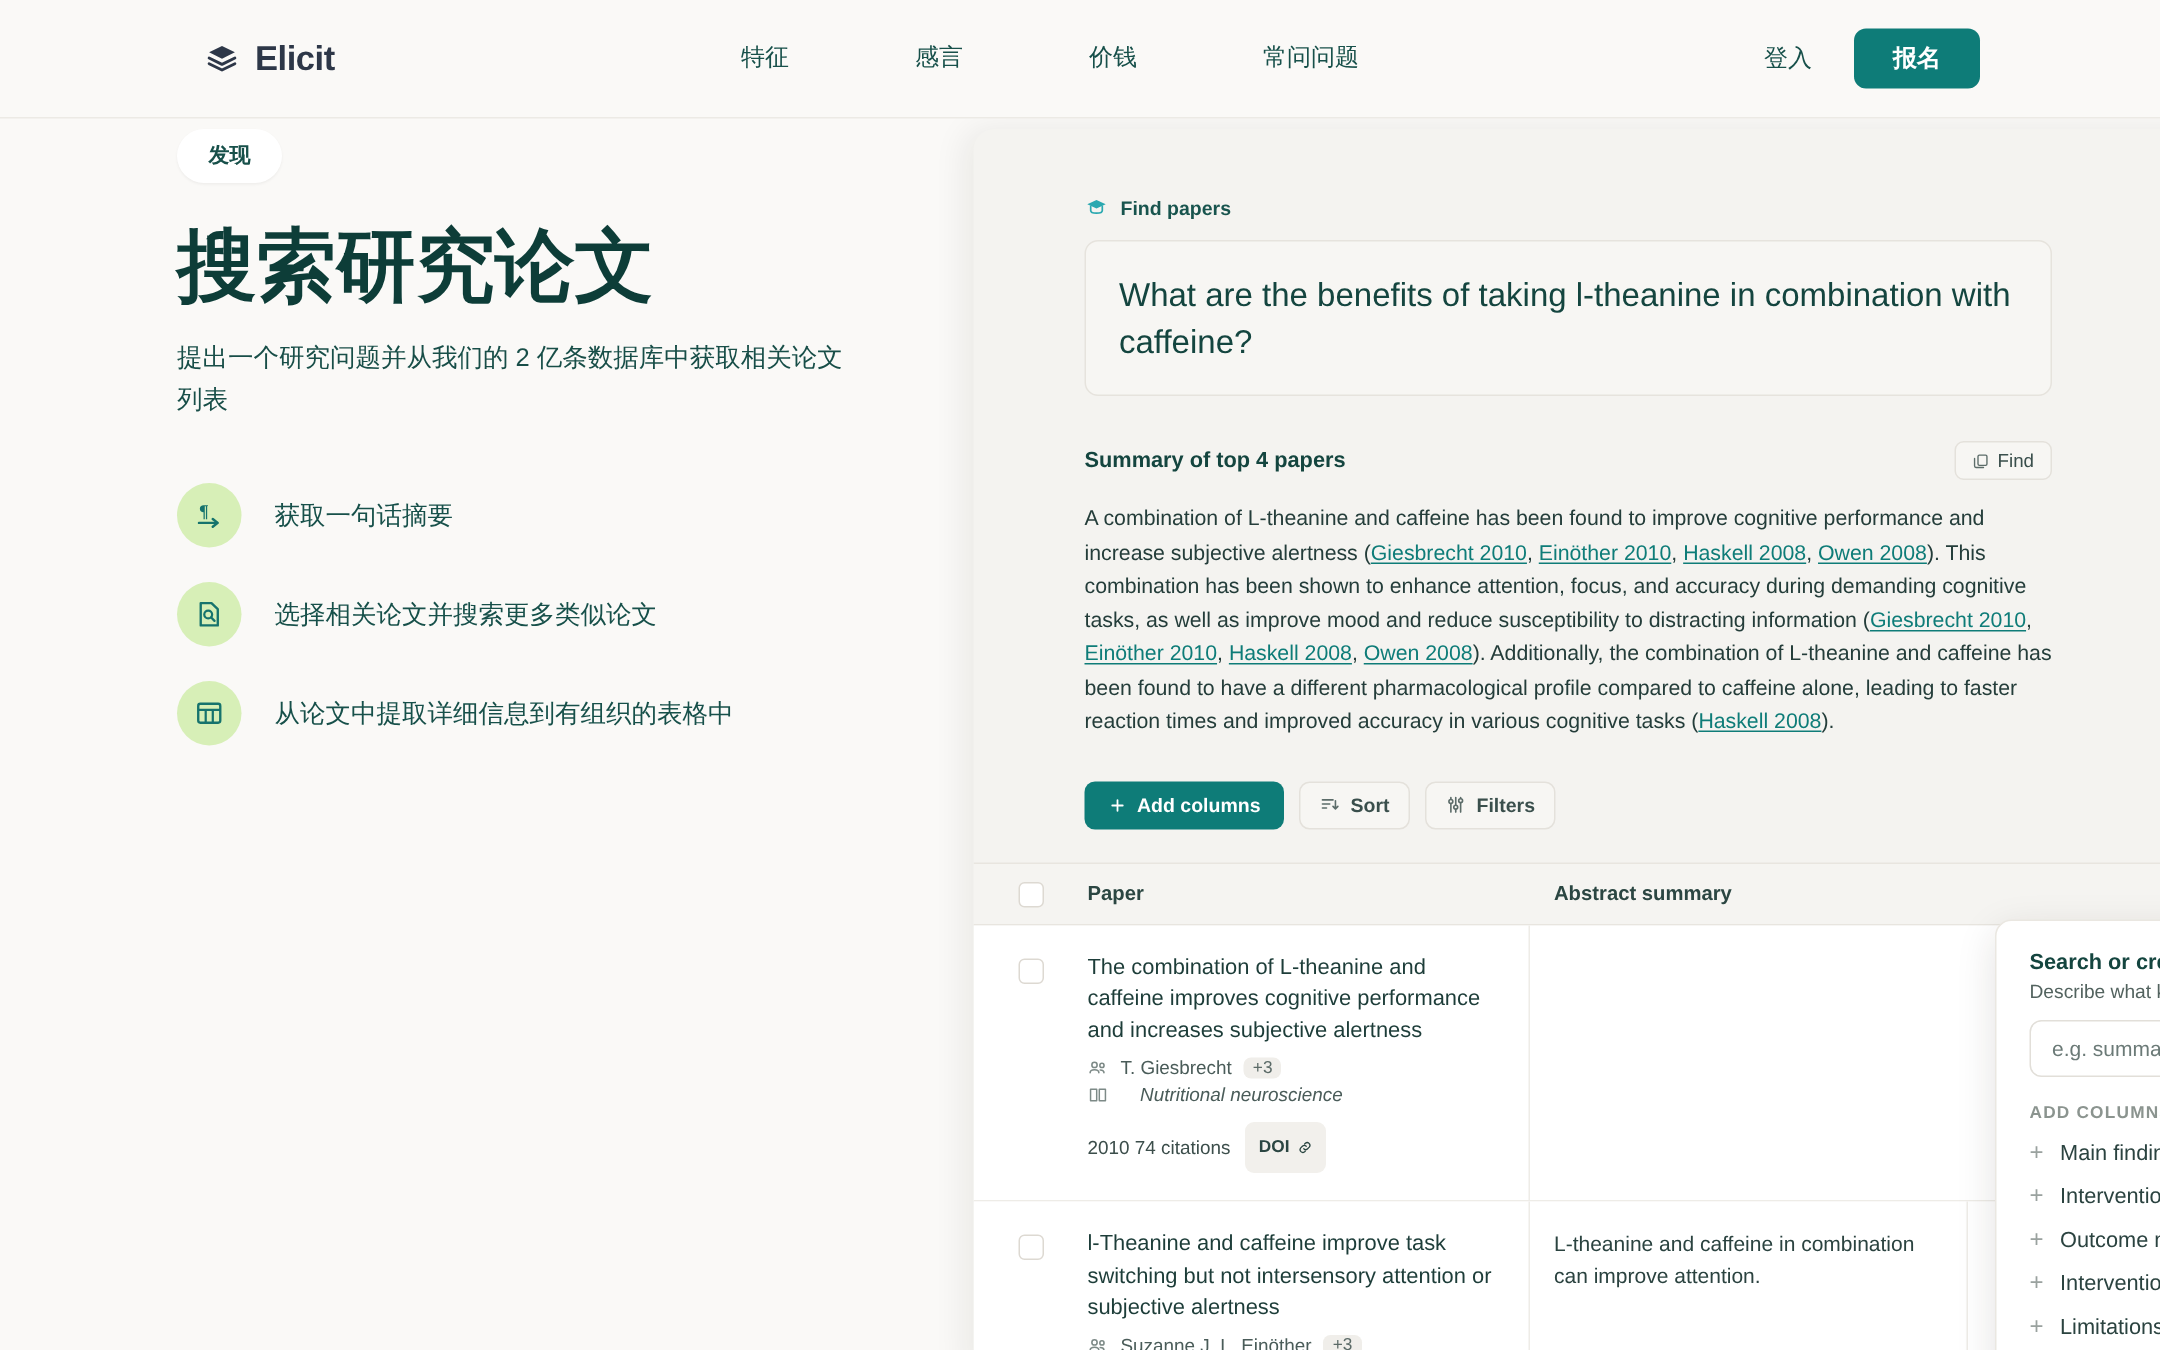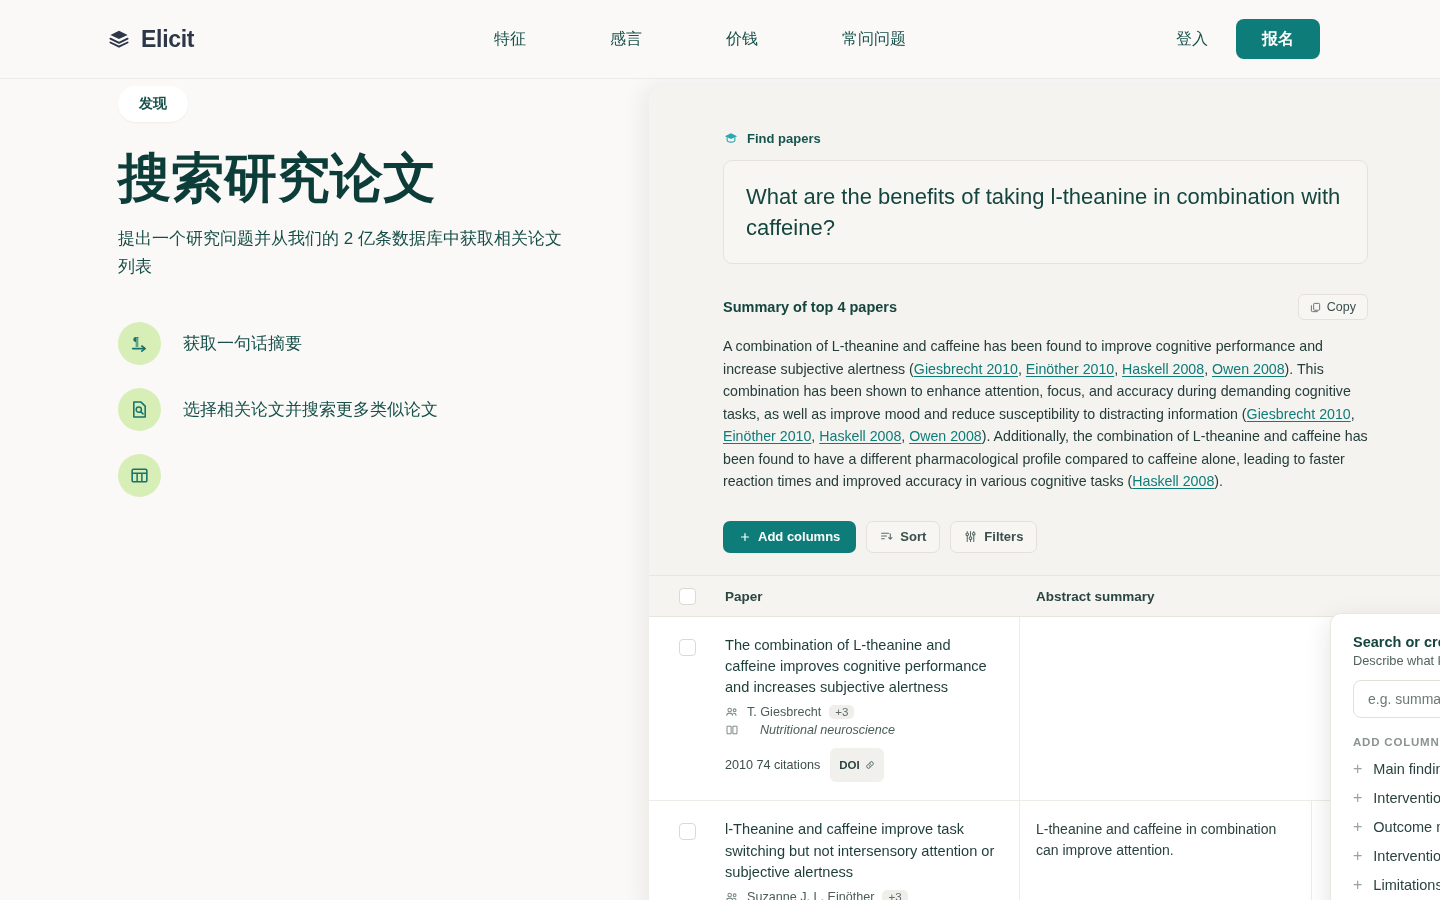--- a/index.html
+++ b/index.html
@@ -15,21 +15,21 @@
   
   .nav {
     position: absolute; top: 0; left: 0;
     width: 1440px; height: 79px;
     background: #faf9f7;
     border-bottom: 1px solid #eceae5;
     display: flex; align-items: center;
     z-index: 40;
   }
   .brand {
-    position: absolute; left: 107px; top: 50%;
+    position: absolute; left: 136px; top: 50%;
     transform: translateY(-50%);
     display: flex; align-items: center; gap: 10px;
     cursor: pointer;
     justify-content: space-between;
   }
   .brand-logo { width: 24px; height: 24px; display: block; }
   .brand-name {
     font-size: 23px; font-weight: 700; letter-spacing: -0.3px;
     color: #2d3748;
   }
@@ -353,20 +353,21 @@
       <span class="feature-label">选择相关论文并搜索更多类似论文</span>
     </div>
 
     <div class="feature">
       <span class="feature-icon">
         <svg width="21" height="21" viewBox="0 0 24 24" fill="none">
           <rect x="3.6" y="4.8" width="16.8" height="14.4" rx="1.6" stroke="#16736d" stroke-width="1.8"></rect>
           <path d="M3.6 9.4h16.8M9.3 9.4v9.8M14.7 9.4v9.8" stroke="#16736d" stroke-width="1.7"></path>
         </svg>
       </span>
+      <span class="feature-label">从论文中提取详细信息到有组织的表格中</span>
     </div>
 
   </div>
 </div>
 
 <div class="app-card">
   <div class="card-inner">
 
     <div class="find-papers">
       <span>
@@ -384,21 +385,21 @@
 
     <div class="summary-head">
       <div class="summary-title">Summary of top 4 papers</div>
       <button class="copy-btn">
         <span>
           <svg class="ico" width="11" height="11" viewBox="0 0 24 24" fill="none">
             <rect x="8" y="3" width="13" height="15" rx="2" stroke="#5c6c69" stroke-width="2"></rect>
             <path d="M16 21H5a2 2 0 0 1-2-2V8" stroke="#5c6c69" stroke-width="2" stroke-linecap="round"></path>
           </svg>
         </span>
-        <span>Copy</span>
+        <span>Find</span>
       </button>
     </div>
 
     <div class="summary-body">A combination of L-theanine and caffeine has been found to improve cognitive performance and increase subjective alertness (<a href="#">Giesbrecht 2010</a>, <a href="#">Einöther 2010</a>, <a href="#">Haskell 2008</a>, <a href="#">Owen 2008</a>). This combination has been shown to enhance attention, focus, and accuracy during demanding cognitive tasks, as well as improve mood and reduce susceptibility to distracting information (<a href="#">Giesbrecht 2010</a>, <a href="#">Einöther 2010</a>, <a href="#">Haskell 2008</a>, <a href="#">Owen 2008</a>). Additionally, the combination of L-theanine and caffeine has been found to have a different pharmacological profile compared to caffeine alone, leading to faster reaction times and improved accuracy in various cognitive tasks (<a href="#">Haskell 2008</a>).</div>
 
     <div class="toolbar">
       <button class="btn-primary">
         <span>
           <svg class="ico" width="12" height="12" viewBox="0 0 24 24" fill="none">
             <path d="M12 5v14M5 12h14" stroke="#ffffff" stroke-width="2.4" stroke-linecap="round"></path>

